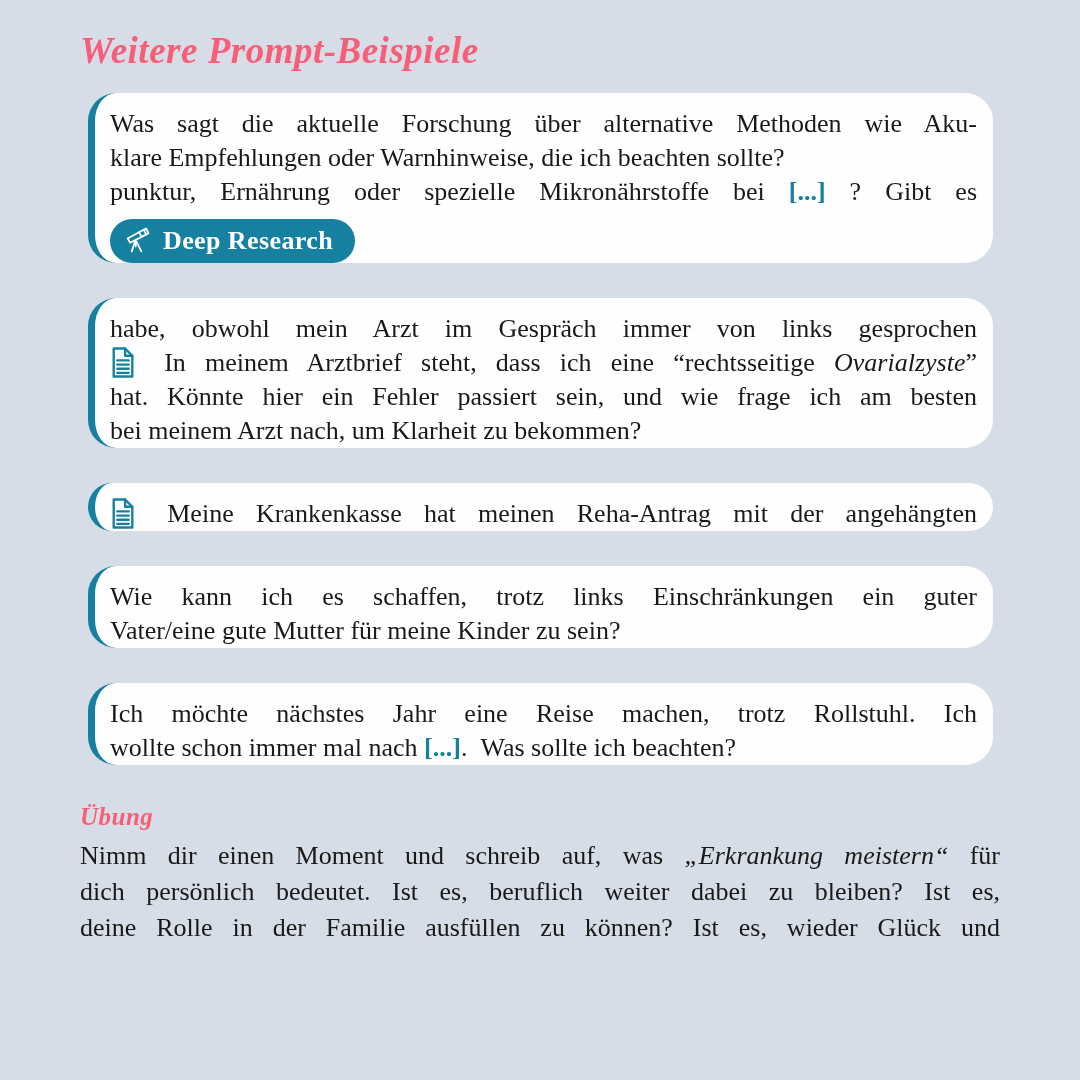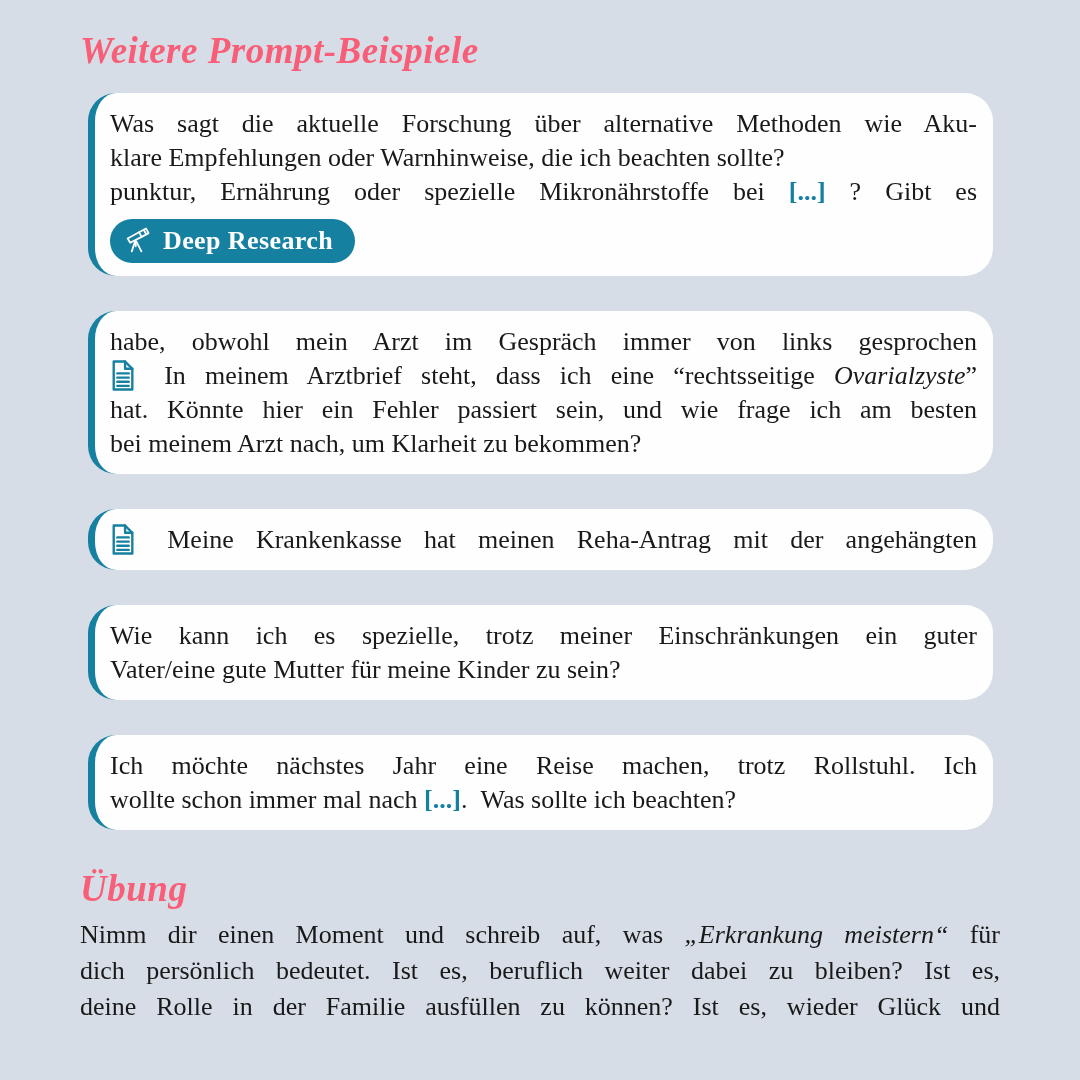--- a/index.html
+++ b/index.html
@@ -21,30 +21,30 @@
     color:var(--pink);
     letter-spacing:.5px;
   }
   h1.script-heading{
     margin:30px 0 0 80px;
     font-size:37px;
     line-height:1.15;
   }
   h2.script-heading{
     margin:38px 0 0 80px;
-    font-size:37px;
+    font-size:25px;
     line-height:1.15;
   }
 
   .cards{margin:20px 0 0 88px;width:905px;}
   .card{
     background:var(--card);
     border-left:7px solid var(--teal);
     border-radius:28px;
-    padding:14px 16px 13px 15px;
+    padding:14px 16px 0 15px;
     width:905px;
   }
   .card + .card{margin-top:35px;}
 
   .line{
     font-size:26px;
     line-height:34px;
     color:var(--ink);
     text-align:justify;
     height:34px;
@@ -156,21 +156,21 @@
       </g>
     </svg>
   </span>
 <span>Meine Krankenkasse hat meinen Reha-Antrag mit der angehängten</span></div>
         </div>
 
   </section>
 
   <section class="card">
     <div class="lines">
-          <div class="line jfull"><span>Wie kann ich es spezielle, trotz meiner Einschränkungen ein guter</span></div>
+          <div class="line jfull"><span>Wie kann ich es schaffen, trotz links Einschränkungen ein guter</span></div>
           <div class="line"><span>Vater/eine gute Mutter für meine Kinder zu sein?</span></div>
         </div>
 
   </section>
 
   <section class="card">
     <div class="lines">
           <div class="line jfull"><span>Ich möchte nächstes Jahr eine Reise machen, trotz Rollstuhl. Ich</span></div>
           <div class="line"><span>wollte schon immer mal nach </span><span class="accent">[...]</span><span>. &nbsp;Was sollte ich beachten?</span></div>
         </div>

